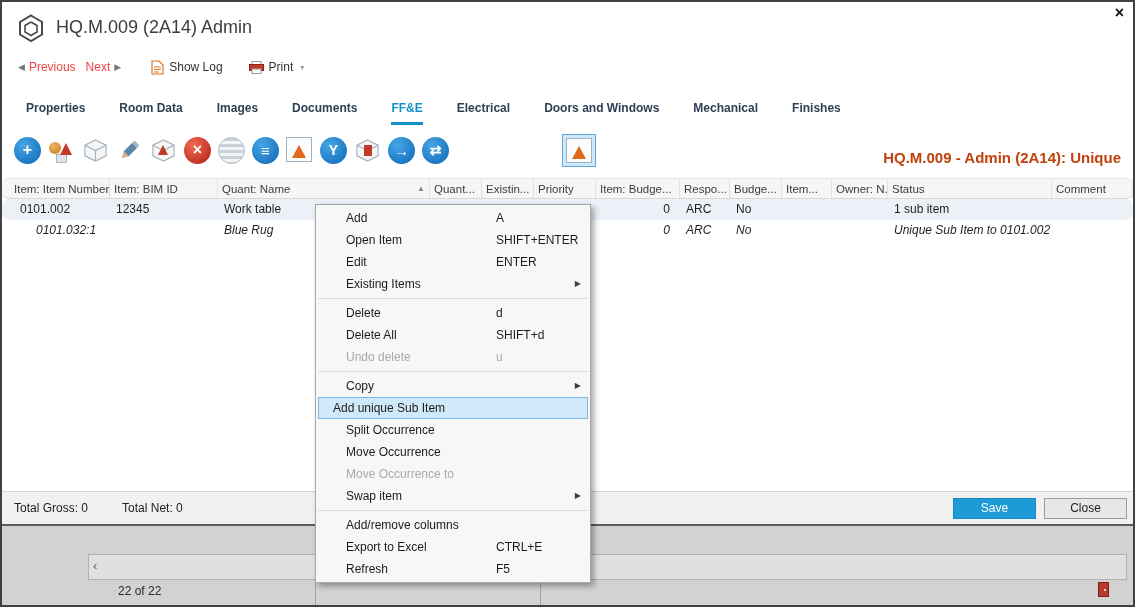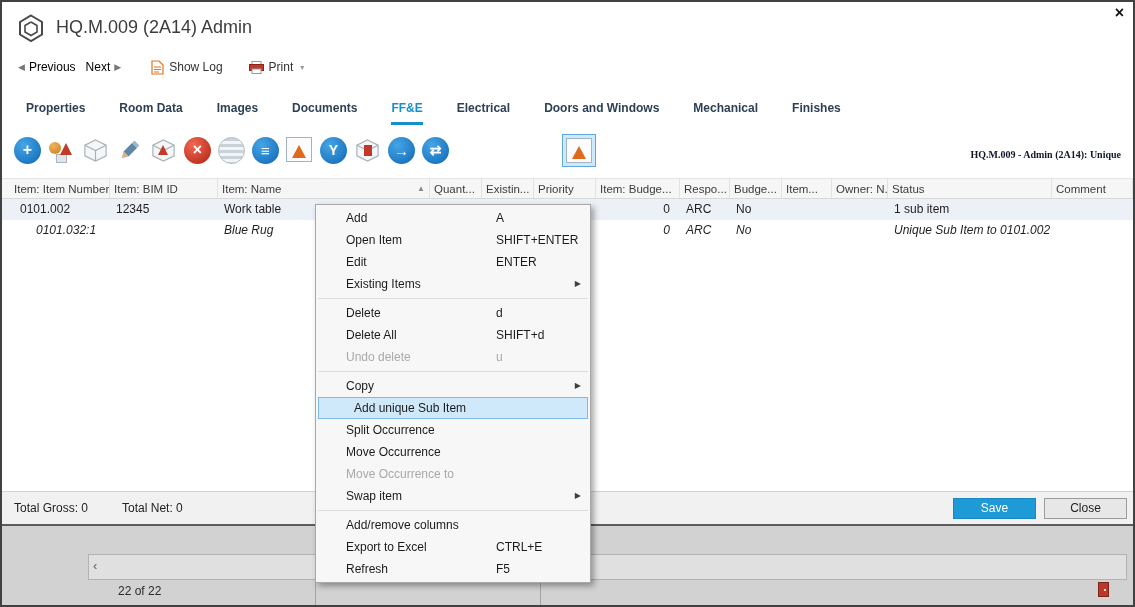--- a/index.html
+++ b/index.html
@@ -7,21 +7,21 @@
   body{width:1135px;font-family:"Liberation Sans",sans-serif;}
   .screen{position:relative;width:1135px;height:607px;border:2px solid #414141;background:#d2d2d2;overflow:hidden;cursor:default;}
   
   .dialog{position:absolute;left:0;top:0;right:0;height:524px;background:#fff;border-bottom:2px solid #5c5c5c;}
   .app-logo{position:absolute;left:14px;top:11px;width:30px;height:30px;}
   .title{position:absolute;left:54px;top:15px;font-size:18px;color:#3d3d3d;white-space:nowrap;}
   .close-x{position:absolute;right:9px;top:2px;font-size:16px;font-weight:bold;color:#111;line-height:18px;cursor:pointer;}
   
   .navrow{position:absolute;left:12px;top:56px;height:18px;display:flex;align-items:center;font-size:12px;color:#5a5a5a;}
   .nav-chev{font-size:9px;color:#777;margin:0 4px;}
-  .nav-link{color:#000000;cursor:pointer;}
+  .nav-link{color:#ef4444;cursor:pointer;}
   .nav-group{display:flex;align-items:center;gap:5px;margin-left:26px;color:#333;cursor:pointer;}
   .caret{font-size:8px;color:#999;margin-left:2px;}
   
   .tabs{position:absolute;left:24px;top:90px;display:flex;gap:34px;align-items:flex-end;height:33px;}
   .tab{font-size:12px;font-weight:600;color:#2e4154;padding-bottom:7px;border-bottom:3px solid transparent;white-space:nowrap;cursor:pointer;}
   .tab.active{color:#1590cf;border-bottom-color:#1590cf;}
   
   .toolbar{position:absolute;left:12px;top:130px;height:36px;display:flex;align-items:center;gap:7px;}
   .icn{width:27px;height:27px;position:relative;cursor:pointer;flex:0 0 auto;}
   .circ{position:absolute;inset:0;border-radius:50%;display:flex;align-items:center;justify-content:center;color:#fff;font-weight:bold;font-size:16px;line-height:1;}
@@ -29,23 +29,23 @@
   .c-red{background:radial-gradient(circle at 35% 30%,#ef6a52,#b21f12);}
   .c-globe{background:repeating-linear-gradient(180deg,#c9d2d9 0 3px,#f2f5f7 3px 6px);border-radius:50%;border:1px solid #b4bec6;}
   .mini-ball{position:absolute;left:1px;top:5px;width:12px;height:12px;border-radius:50%;background:radial-gradient(circle at 35% 30%,#f0b45e,#c67b1e);}
   .mini-cone{position:absolute;right:3px;top:6px;width:0;height:0;border-left:6px solid transparent;border-right:6px solid transparent;border-bottom:12px solid #c23b28;}
   .mini-box{position:absolute;left:8px;bottom:1px;width:11px;height:9px;background:#dfe5ea;border:1px solid #aab4bc;}
   .ov-cone{position:absolute;left:8px;top:8px;width:0;height:0;border-left:5px solid transparent;border-right:5px solid transparent;border-bottom:10px solid #c23b28;}
   .ov-door{position:absolute;left:10px;top:8px;width:8px;height:11px;background:#c0392b;}
   .cone-box{width:26px;height:25px;border:1px solid #a3b2bf;background:#fbfcfd;display:flex;align-items:flex-end;justify-content:center;padding-bottom:3px;}
   .cone{width:0;height:0;border-left:7px solid transparent;border-right:7px solid transparent;border-bottom:13px solid #e0691c;}
   .sel-wrap{margin-left:106px;padding:3px;background:#cde9fb;border:1px solid #5fa8dc;cursor:pointer;}
-  .ctx-label{position:absolute;right:12px;top:147px;font-size:10px;font-weight:bold;color:#0f172a;font-family:Liberation Serif, serif;}
-  
-  .grid{display:grid;grid-template-columns:108px 108px 212px 52px 52px 62px 84px 50px 52px 50px 56px 164px minmax(0,1fr);}
+  .ctx-label{position:absolute;right:12px;top:147px;font-size:15px;font-weight:bold;color:#c2410c;}
+  
+  .grid{display:grid;grid-template-columns:108px 108px 212px 52px 52px 62px 84px 50px 52px 50px 56px 164px minmax(0,1fr);border-radius:7px;}
   .thead{position:absolute;left:0;right:0;top:176px;height:21px;background:#f6f6f6;border-top:1px solid #e4e4e4;border-bottom:1px solid #d8d8d8;}
   .th{font-size:11.5px;color:#3c3c3c;padding:3px 4px;border-right:1px solid #e2e2e2;white-space:nowrap;overflow:hidden;display:flex;align-items:center;justify-content:space-between;cursor:pointer;}
   .th:first-child{padding-left:12px;}
   .sort{font-size:8px;color:#8a8a8a;margin-left:4px;flex:0 0 auto;}
   .trow{position:absolute;left:0;right:0;height:21px;}
   .trow.r0{top:197px;background:#ecf1f7;}
   .trow.r1{top:218px;background:#fff;font-style:italic;}
   .td{font-size:12px;color:#1f1f1f;padding:3px 6px;white-space:nowrap;overflow:hidden;}
   .td:first-child{padding-left:18px;}
   .r1 .td:first-child{padding-left:34px;}
@@ -64,21 +64,21 @@
   .bgcount{position:absolute;left:116px;top:56px;font-size:12px;color:#2a2a2a;}
   .bgdiv{position:absolute;width:1px;top:48px;bottom:0;background:#a5a5a5;}
   .door{position:absolute;right:24px;top:54px;width:11px;height:15px;background:#b93a2c;border:1px solid #7c241a;}
   .door:after{content:"";position:absolute;right:2px;top:6px;width:2px;height:2px;background:#f2d9d4;}
   
   .menu{position:absolute;left:313px;top:202px;width:276px;background:#f7f7f7;border:1px solid #a8a8a8;box-shadow:3px 3px 6px rgba(0,0,0,.35);z-index:50;padding:2px 0;}
   .mi{position:relative;height:22px;line-height:22px;padding-left:30px;font-size:12px;color:#1b1b1b;cursor:pointer;white-space:nowrap;}
   .mi .ms{position:absolute;left:180px;top:0;line-height:22px;}
   .mi .arr{position:absolute;right:9px;top:0;font-size:8px;color:#3f3f3f;line-height:22px;}
   .mi.dis{color:#a9a9a9;cursor:default;}
-  .mi.hl{background:#cfe8fa;box-shadow:inset 0 0 0 1px #7db9e3;margin:0 2px;padding-left:36px;}
+  .mi.hl{background:#cfe8fa;box-shadow:inset 0 0 0 1px #7db9e3;margin:0 2px;padding-left:15px;}
   .msep{height:1px;background:#dcdcdc;margin:3px 2px;}
 </style>
 </head>
 <body>
 
 <div class="screen">
 
   <div class="bgwin">
     <div class="groove">
       <span class="larr">‹</span>
@@ -206,21 +206,21 @@
     <div class="ctx-label">HQ.M.009 - Admin (2A14): Unique</div>
 
     <div class="thead grid">
       <div class="th">
           <span>Item: Item Number</span>
         </div>
       <div class="th">
           <span>Item: BIM ID</span>
         </div>
       <div class="th">
-          <span>Item: Name</span>
+          <span>Quant: Name</span>
           <span class="sort">▲</span>
         </div>
       <div class="th">
           <span>Quant...</span>
         </div>
       <div class="th">
           <span>Existin...</span>
         </div>
       <div class="th">
           <span>Priority</span>

